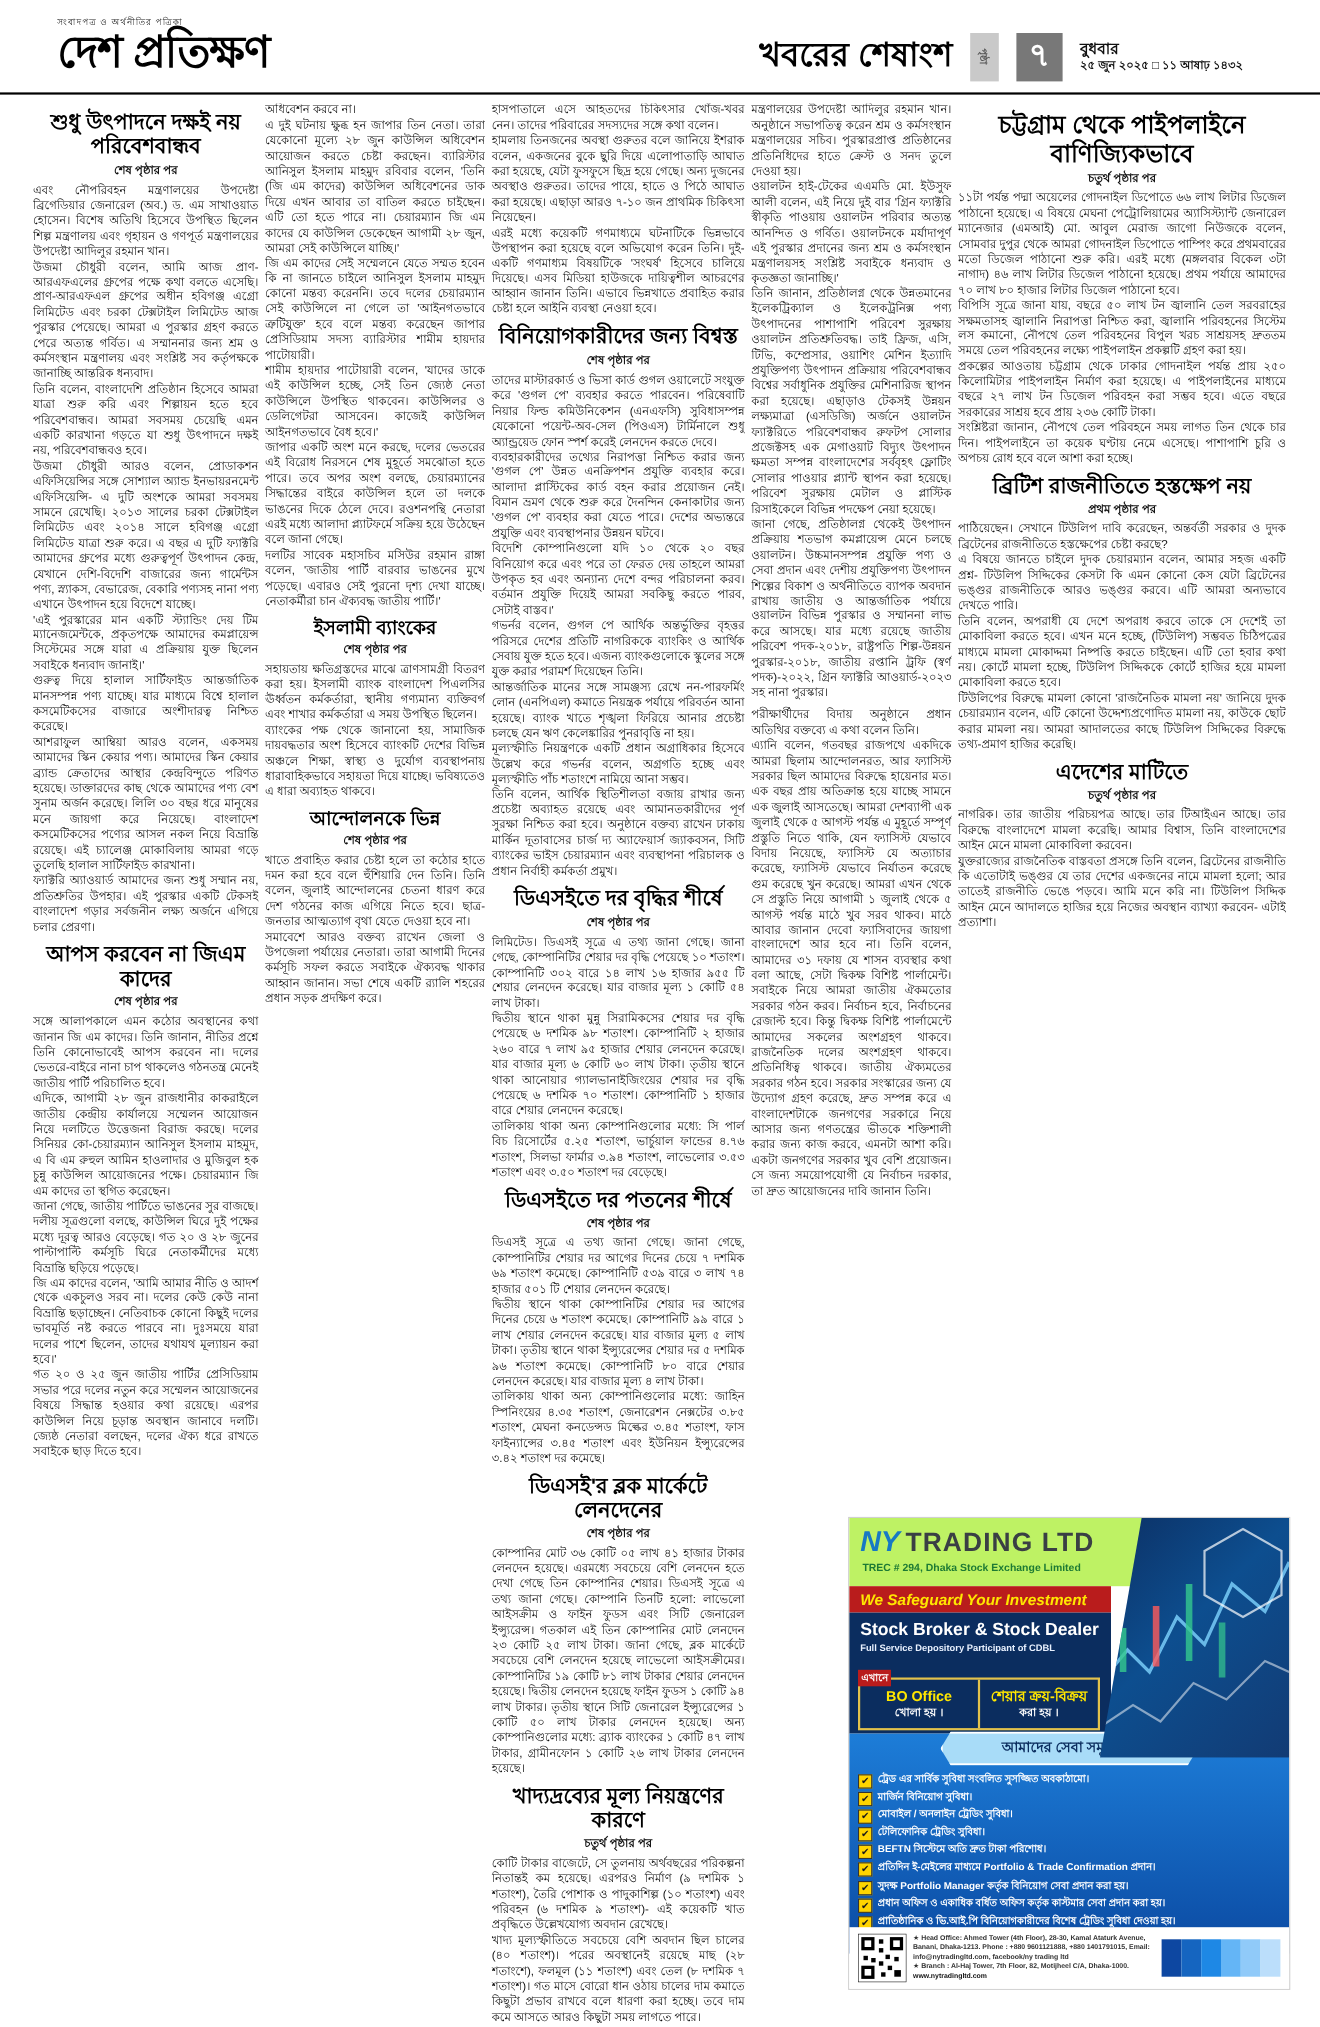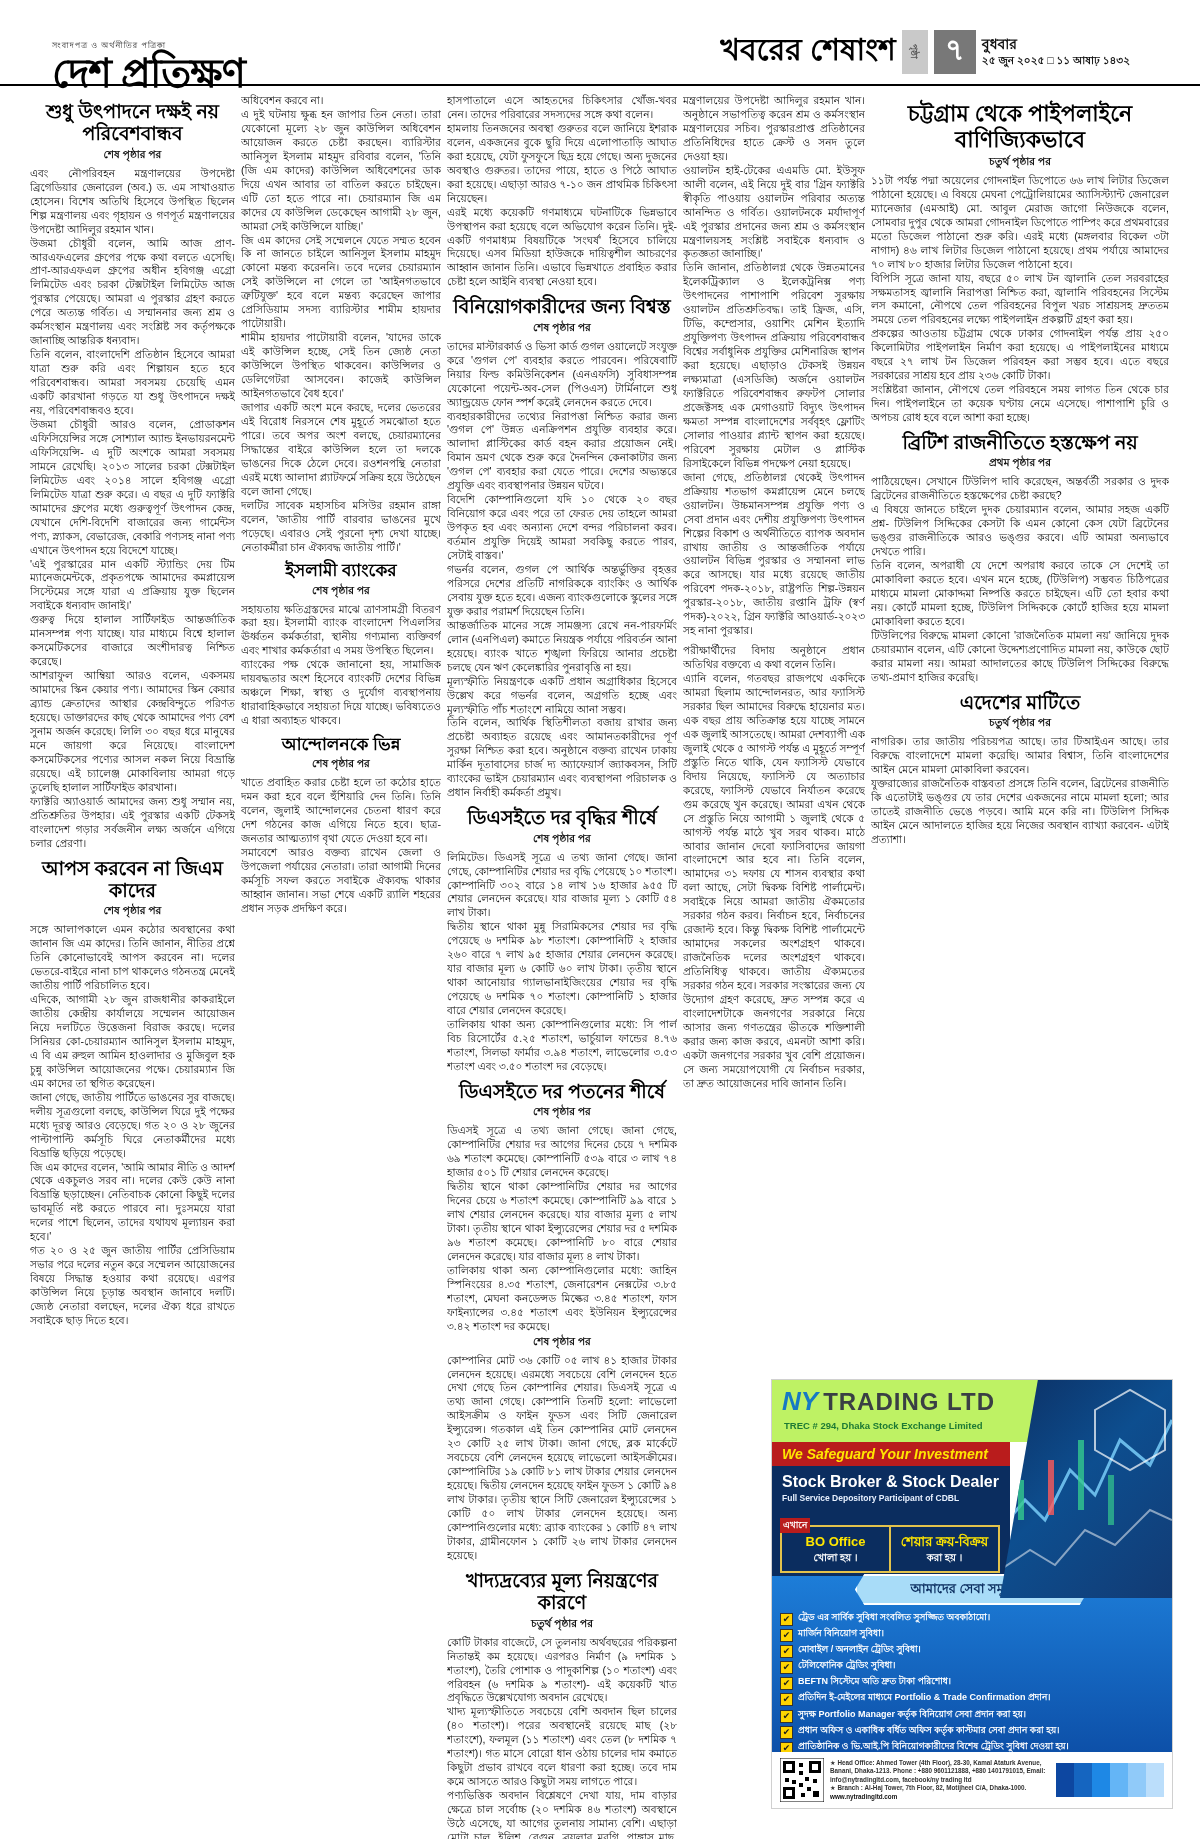--- a/index.html
+++ b/index.html
@@ -3,23 +3,23 @@
 <meta charset="utf-8">
 <style>
   html,body{margin:0;padding:0;background:#e8e8e8;}
   .page{
     position:relative;width:1200px;height:1843px;margin:0 auto;background:#ffffff;
     font-family:"Liberation Sans","DejaVu Sans",sans-serif;color:#111;overflow:hidden;
   }
   
   .hdr{position:relative;height:84px;padding:0 30px;border-bottom:2px solid #000;}
   .brand{position:absolute;left:52px;top:14px;}
-  .brand .tagline{font-size:8px;letter-spacing:1px;color:#222;margin-bottom:1px;margin-top:25px;}
+  .brand .tagline{font-size:8px;letter-spacing:1px;color:#222;margin-bottom:1px;}
   .brand .logo{font-size:40px;font-weight:900;line-height:1;letter-spacing:-1px;color:#000;}
-  .hdr-right{position:absolute;right:70px;top:26px;display:flex;align-items:center;gap:6px;}
+  .hdr-right{position:absolute;right:70px;top:26px;display:flex;align-items:center;gap:16px;}
   .section-title{font-size:30px;font-weight:900;color:#000;white-space:nowrap;}
   .pg-orn{width:26px;height:44px;background:#c9c9c9;color:#555;font-size:9px;font-weight:bold;
     display:flex;align-items:center;justify-content:center;writing-mode:vertical-rl;}
   .pg-num{width:42px;height:44px;background:#787878;color:#fff;font-size:30px;font-weight:900;
     display:flex;align-items:center;justify-content:center;}
   .daydate{display:flex;flex-direction:column;justify-content:center;line-height:1.25;}
   .daydate .day{font-size:14px;font-weight:900;}
   .daydate .date{font-size:10.5px;font-weight:bold;white-space:nowrap;}
   
   .content{display:flex;gap:6px;padding:8px 30px 0 30px;align-items:flex-start;}
@@ -154,20 +154,21 @@
       <div class="h1">ডিএসইতে দর বৃদ্ধির শীর্ষে</div>
       <div class="note">শেষ পৃষ্ঠার পর</div>
       <div class="body">লিমিটেড। ডিএসই সূত্রে এ তথ্য জানা গেছে। জানা গেছে, কোম্পানিটির শেয়ার দর বৃদ্ধি পেয়েছে ১০ শতাংশ। কোম্পানিটি ৩০২ বারে ১৪ লাখ ১৬ হাজার ৯৫৫ টি শেয়ার লেনদেন করেছে। যার বাজার মূল্য ১ কোটি ৫৪ লাখ টাকা।
 দ্বিতীয় স্থানে থাকা মুন্নু সিরামিকসের শেয়ার দর বৃদ্ধি পেয়েছে ৬ দশমিক ৯৮ শতাংশ। কোম্পানিটি ২ হাজার ২৬০ বারে ৭ লাখ ৯৫ হাজার শেয়ার লেনদেন করেছে। যার বাজার মূল্য ৬ কোটি ৬০ লাখ টাকা। তৃতীয় স্থানে থাকা আনোয়ার গ্যালভানাইজিংয়ের শেয়ার দর বৃদ্ধি পেয়েছে ৬ দশমিক ৭০ শতাংশ। কোম্পানিটি ১ হাজার বারে শেয়ার লেনদেন করেছে।
 তালিকায় থাকা অন্য কোম্পানিগুলোর মধ্যে: সি পার্ল বিচ রিসোর্টের ৫.২৫ শতাংশ, ভার্চুয়াল ফান্ডের ৪.৭৬ শতাংশ, সিলভা ফার্মার ৩.৯৪ শতাংশ, লাভেলোর ৩.৫৩ শতাংশ এবং ৩.৫০ শতাংশ দর বেড়েছে।</div>
       <div class="h1">ডিএসইতে দর পতনের শীর্ষে</div>
       <div class="note">শেষ পৃষ্ঠার পর</div>
       <div class="body">ডিএসই সূত্রে এ তথ্য জানা গেছে। জানা গেছে, কোম্পানিটির শেয়ার দর আগের দিনের চেয়ে ৭ দশমিক ৬৯ শতাংশ কমেছে। কোম্পানিটি ৫৩৯ বারে ৩ লাখ ৭৪ হাজার ৫০১ টি শেয়ার লেনদেন করেছে।
 দ্বিতীয় স্থানে থাকা কোম্পানিটির শেয়ার দর আগের দিনের চেয়ে ৬ শতাংশ কমেছে। কোম্পানিটি ৯৯ বারে ১ লাখ শেয়ার লেনদেন করেছে। যার বাজার মূল্য ৫ লাখ টাকা। তৃতীয় স্থানে থাকা ইন্স্যুরেন্সের শেয়ার দর ৫ দশমিক ৯৬ শতাংশ কমেছে। কোম্পানিটি ৮০ বারে শেয়ার লেনদেন করেছে। যার বাজার মূল্য ৪ লাখ টাকা।
 তালিকায় থাকা অন্য কোম্পানিগুলোর মধ্যে: জাহিন স্পিনিংয়ের ৪.৩৫ শতাংশ, জেনারেশন নেক্সটের ৩.৮৫ শতাংশ, মেঘনা কনডেন্সড মিল্কের ৩.৪৫ শতাংশ, ফাস ফাইন্যান্সের ৩.৪৫ শতাংশ এবং ইউনিয়ন ইন্স্যুরেন্সের ৩.৪২ শতাংশ দর কমেছে।</div>
+      <div class="h1">ডিএসই'র ব্লক মার্কেটে লেনদেনের</div>
       <div class="note">শেষ পৃষ্ঠার পর</div>
       <div class="body">কোম্পানির মোট ৩৬ কোটি ০৫ লাখ ৪১ হাজার টাকার লেনদেন হয়েছে। এরমধ্যে সবচেয়ে বেশি লেনদেন হতে দেখা গেছে তিন কোম্পানির শেয়ার। ডিএসই সূত্রে এ তথ্য জানা গেছে। কোম্পানি তিনটি হলো: লাভেলো আইসক্রীম ও ফাইন ফুডস এবং সিটি জেনারেল ইন্স্যুরেন্স। গতকাল এই তিন কোম্পানির মোট লেনদেন ২৩ কোটি ২৫ লাখ টাকা। জানা গেছে, ব্লক মার্কেটে সবচেয়ে বেশি লেনদেন হয়েছে লাভেলো আইসক্রীমের। কোম্পানিটির ১৯ কোটি ৮১ লাখ টাকার শেয়ার লেনদেন হয়েছে। দ্বিতীয় লেনদেন হয়েছে ফাইন ফুডস ১ কোটি ৯৪ লাখ টাকার। তৃতীয় স্থানে সিটি জেনারেল ইন্স্যুরেন্সের ১ কোটি ৫০ লাখ টাকার লেনদেন হয়েছে। অন্য কোম্পানিগুলোর মধ্যে: ব্র্যাক ব্যাংকের ১ কোটি ৪৭ লাখ টাকার, গ্রামীনফোন ১ কোটি ২৬ লাখ টাকার লেনদেন হয়েছে।</div>
       <div class="h1">খাদ্যদ্রব্যের মূল্য নিয়ন্ত্রণের কারণে</div>
       <div class="note">চতুর্থ পৃষ্ঠার পর</div>
       <div class="body">কোটি টাকার বাজেটে, সে তুলনায় অর্থবছরের পরিকল্পনা নিতান্তই কম হয়েছে। এরপরও নির্মাণ (৯ দশমিক ১ শতাংশ), তৈরি পোশাক ও পাদুকাশিল্প (১০ শতাংশ) এবং পরিবহন (৬ দশমিক ৯ শতাংশ)- এই কয়েকটি খাত প্রবৃদ্ধিতে উল্লেখযোগ্য অবদান রেখেছে।
 খাদ্য মূল্যস্ফীতিতে সবচেয়ে বেশি অবদান ছিল চালের (৪০ শতাংশ)। পরের অবস্থানেই রয়েছে মাছ (২৮ শতাংশে), ফলমূল (১১ শতাংশ) এবং তেল (৮ দশমিক ৭ শতাংশ)। গত মাসে বোরো ধান ওঠায় চালের দাম কমাতে কিছুটা প্রভাব রাখবে বলে ধারণা করা হচ্ছে। তবে দাম কমে আসতে আরও কিছুটা সময় লাগতে পারে।
 পণ্যভিত্তিক অবদান বিশ্লেষণে দেখা যায়, দাম বাড়ার ক্ষেত্রে চাল সর্বোচ্চ (২০ দশমিক ৪৬ শতাংশ) অবস্থানে উঠে এসেছে, যা আগের তুলনায় সামান্য বেশি। এছাড়া মোটা চাল, ইলিশ, বেগুন, ব্রয়লার মুরগি, পাঙ্গাস মাছ, চিকন চাল, লাউ ও মিষ্টিকুমড়া- এ সব পণ্যই উল্লেখযোগ্য বা মধ্যম পর্যায়ে প্রভাব ফেলেছে।</div>
 
     </div>
 

